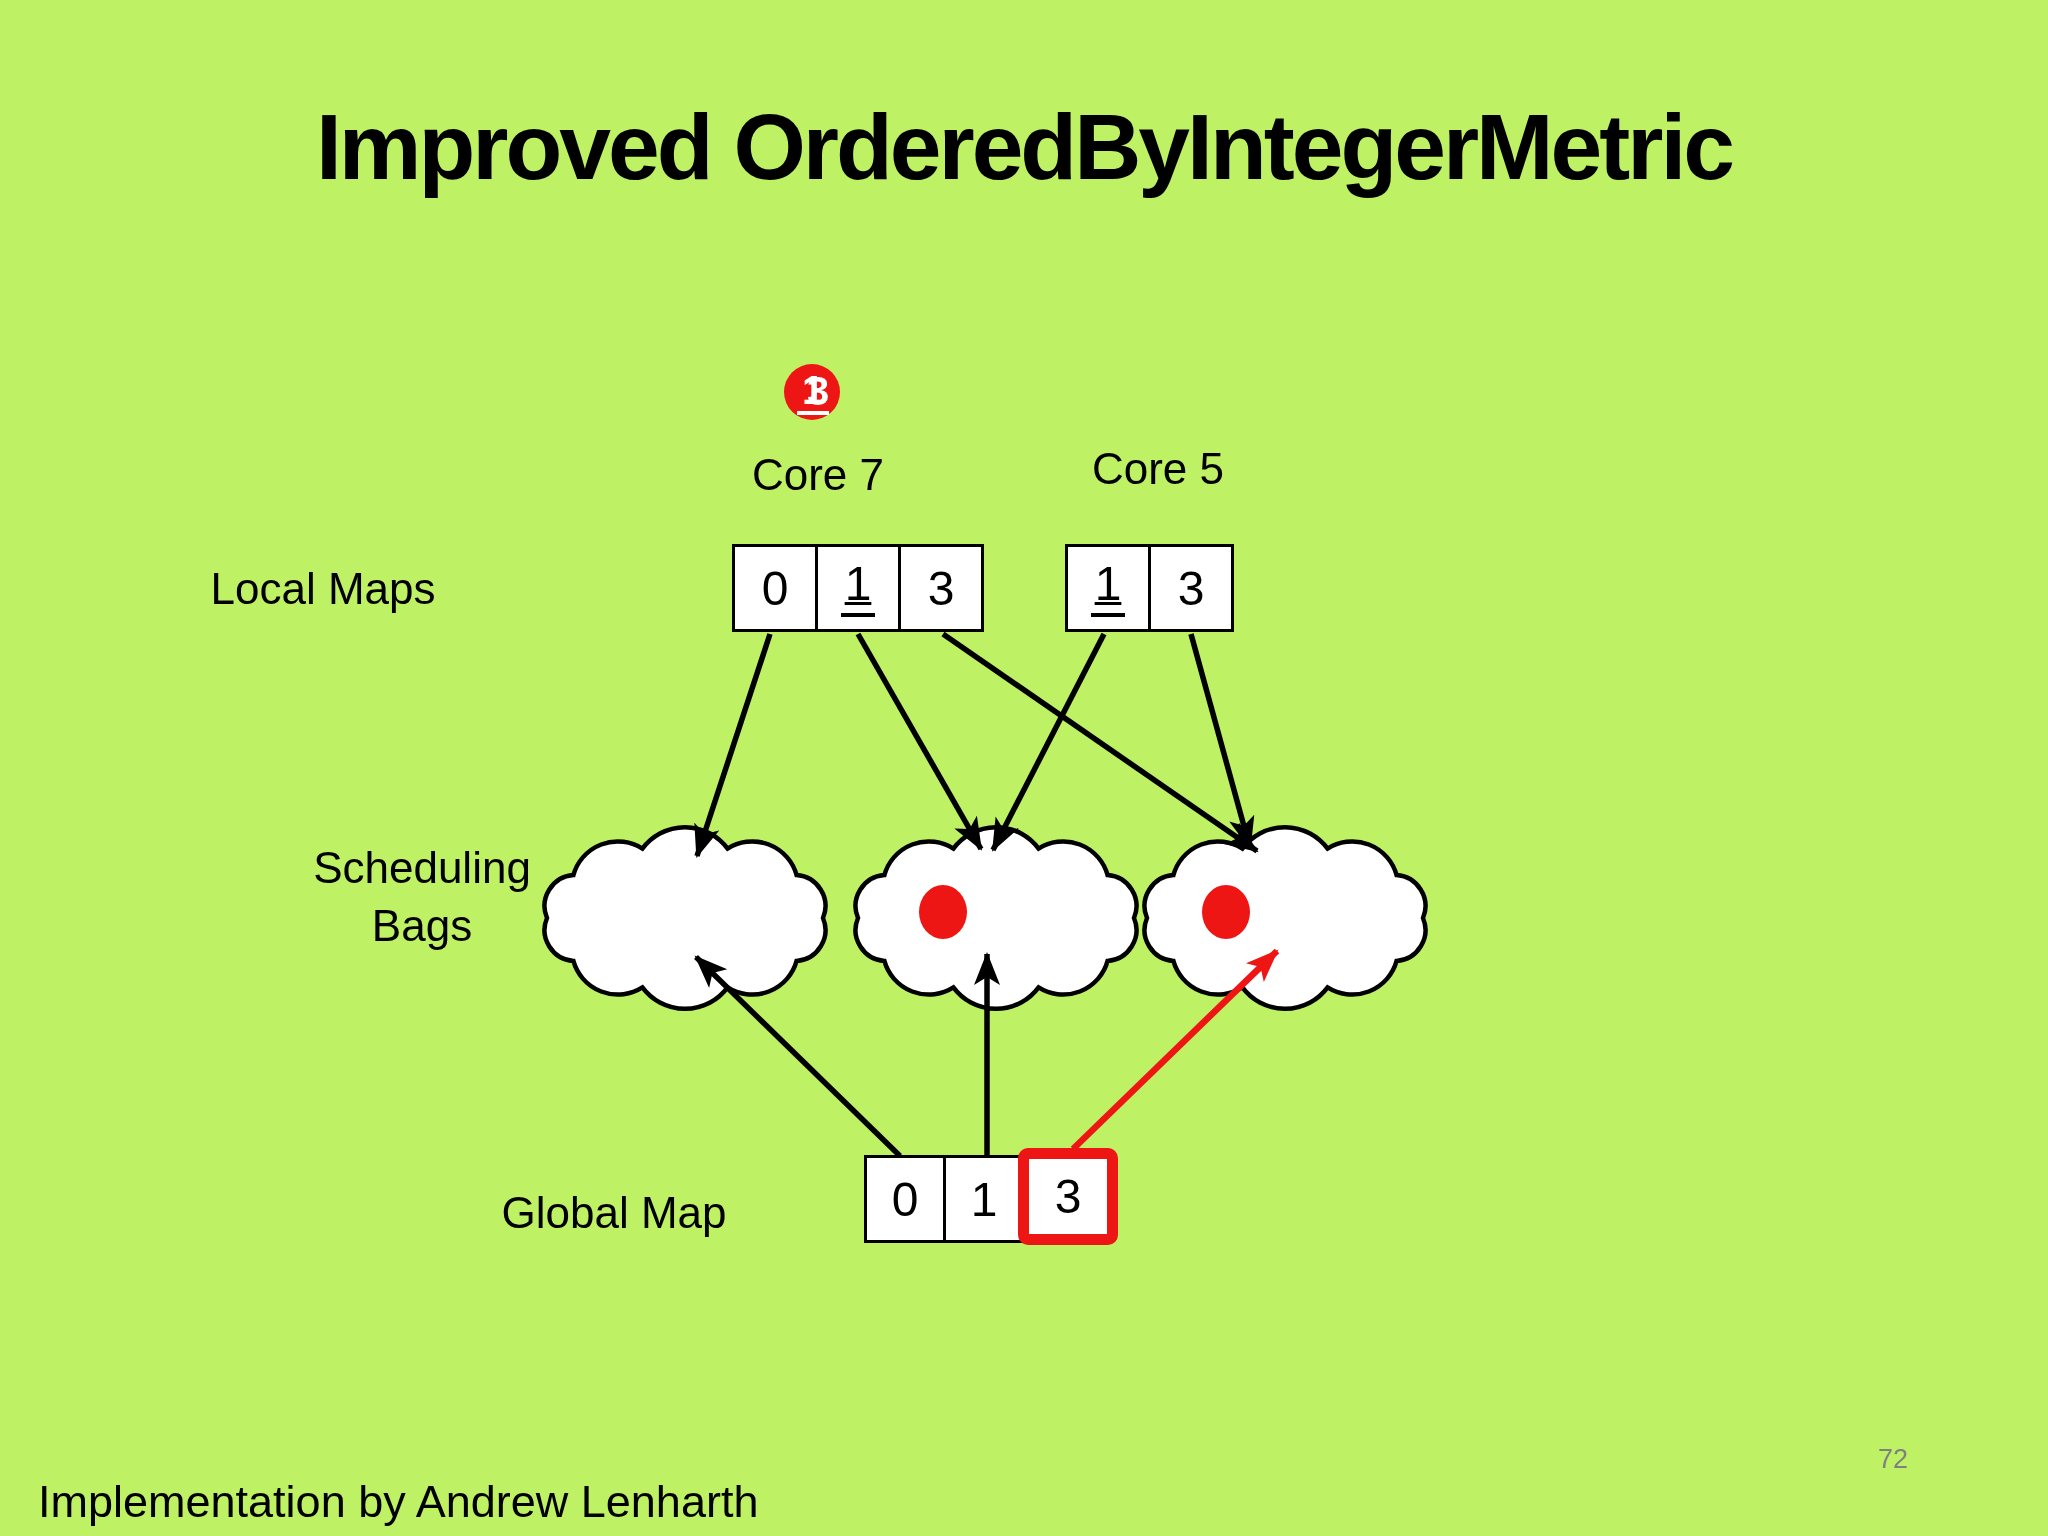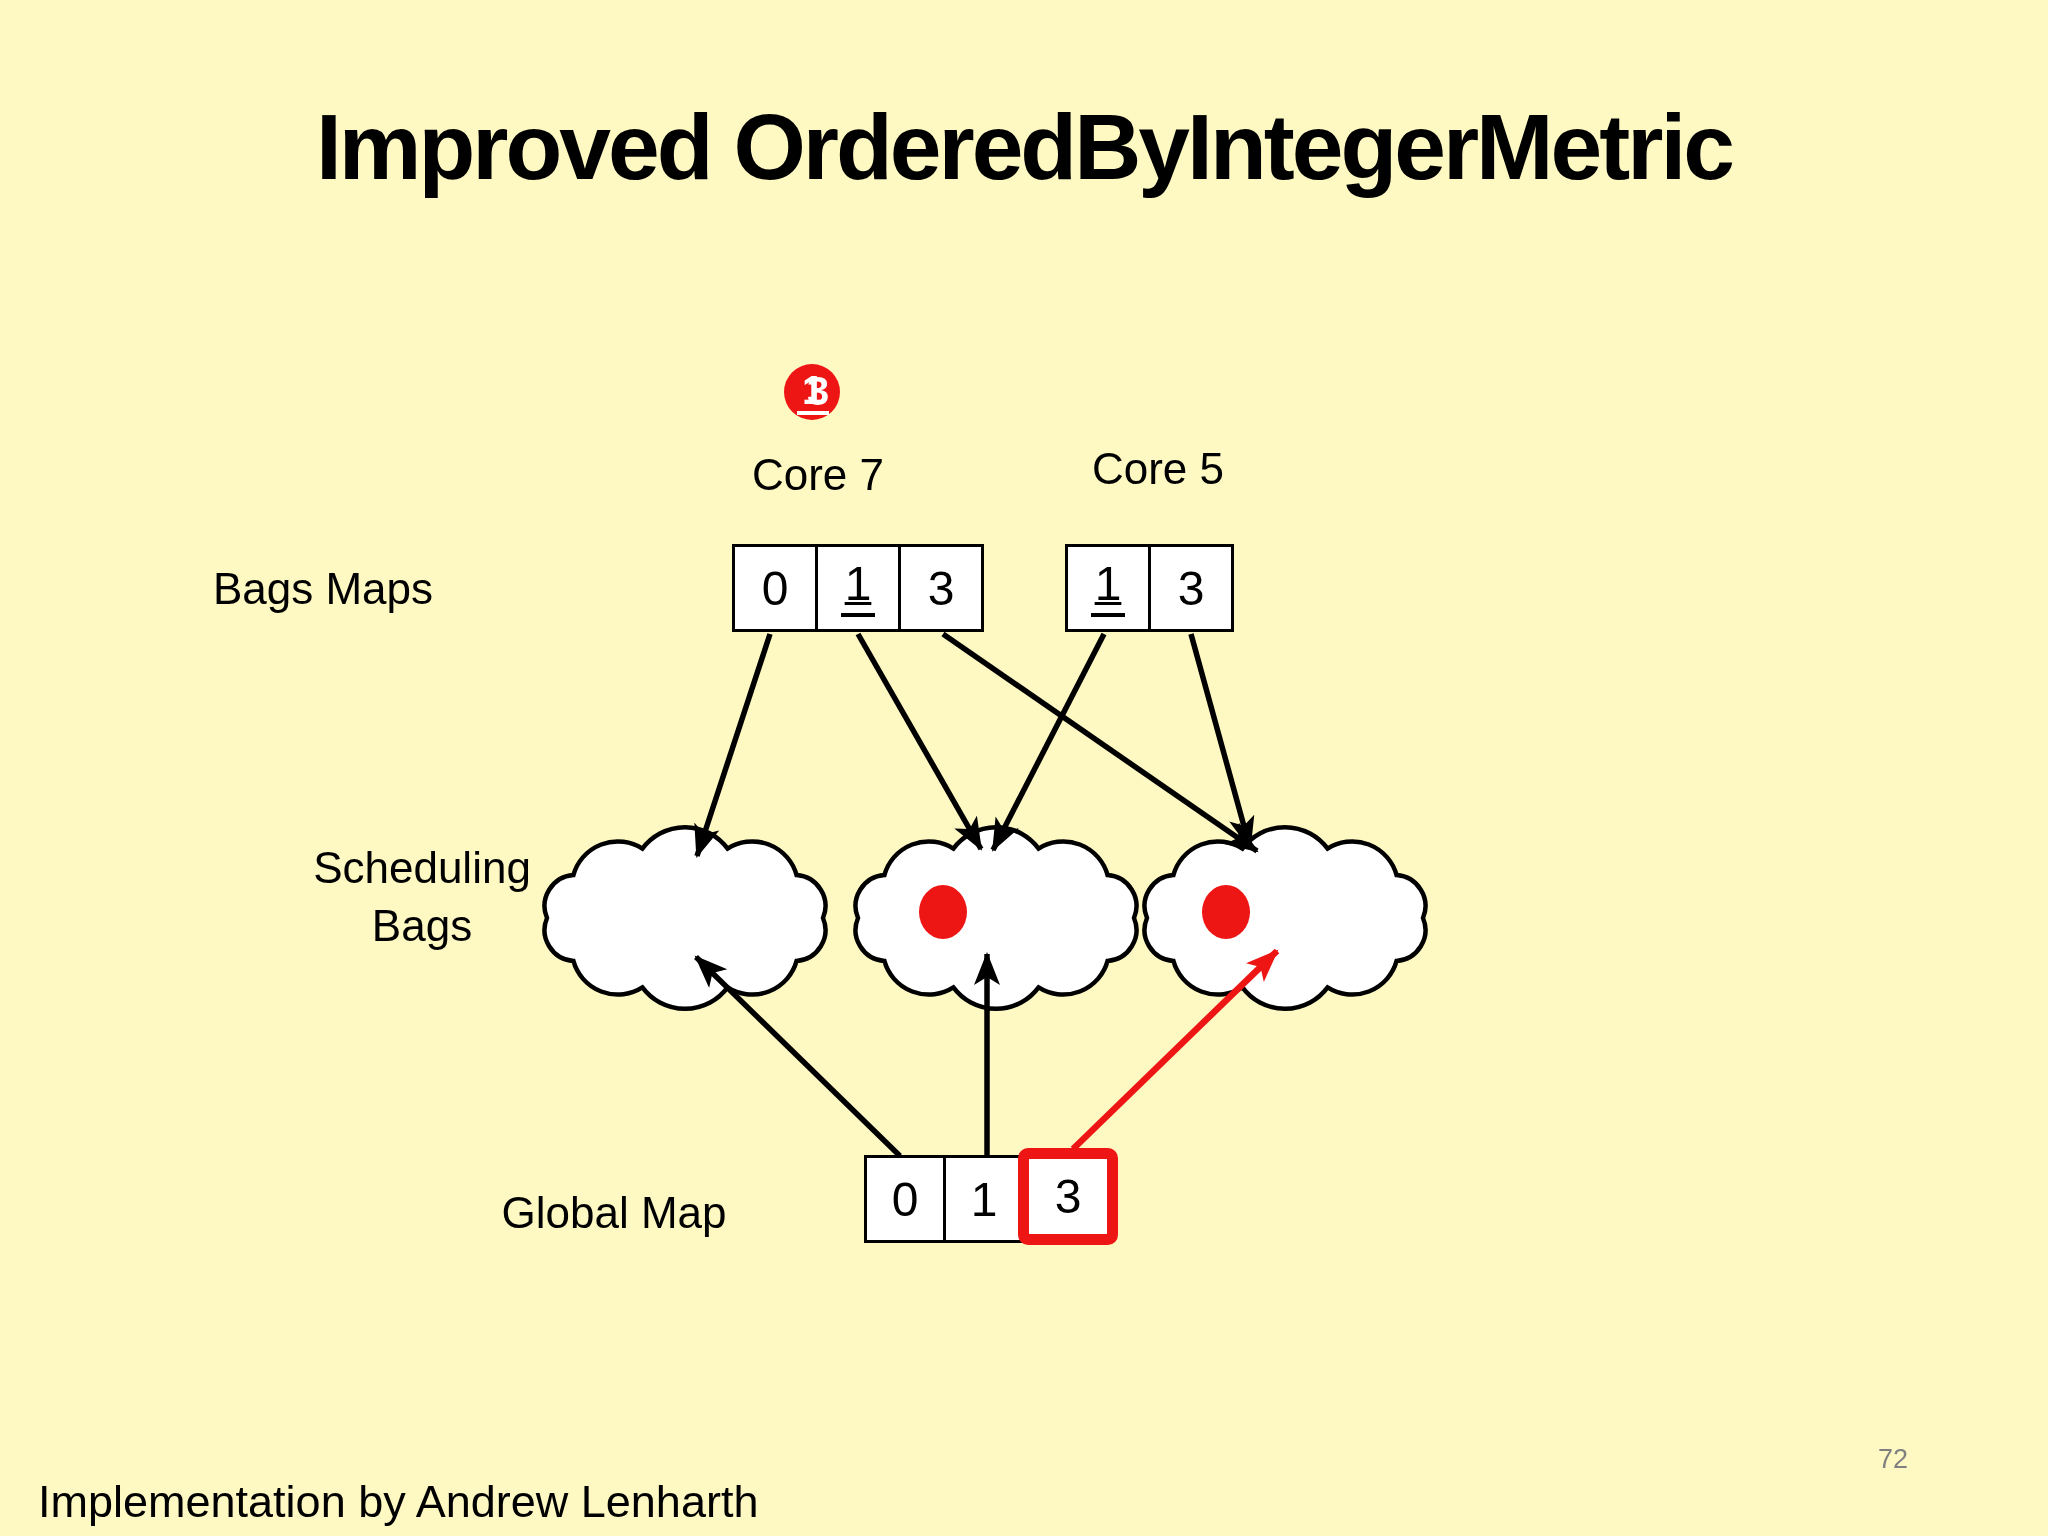--- a/index.html
+++ b/index.html
@@ -1,19 +1,19 @@
 <!DOCTYPE html>
 <html><head>
 <meta charset="utf-8">
 <style>
   html,body { margin:0; padding:0; background:#ffffff; }
   .slide {
     position: relative;
     width: 2048px; height: 1536px;
-    background: #fef9c3;
+    background: #bef264;
     font-family: "Liberation Sans", sans-serif;
     color: #000;
     overflow: hidden;
   }
   .abs { position: absolute; }
   .layer-svg { position:absolute; left:0; top:0; z-index:1; }
   .layer-ui  { z-index:2; }
 
   .title {
     left:0; right:0; top:94px;
@@ -121,21 +121,21 @@
   <div class="abs layer-ui title">Improved OrderedByIntegerMetric</div>
 
   <div class="abs layer-ui badge">
     <span class="g1">1</span>
     <span class="g2">3</span>
   </div>
 
   <div class="abs layer-ui diagram-label" style="left:718px; top:450px; width:200px;">Core 7</div>
   <div class="abs layer-ui diagram-label" style="left:1058px; top:444px; width:200px;">Core 5</div>
 
-  <div class="abs layer-ui diagram-label" style="left:173px; top:564px; width:300px;">Bags Maps</div>
+  <div class="abs layer-ui diagram-label" style="left:173px; top:564px; width:300px;">Local Maps</div>
   <div class="abs layer-ui" style="left:272px; top:843px; width:300px;">
     <div class="diagram-label">Scheduling</div>
     <div class="diagram-label" style="margin-top:8px;">Bags</div>
   </div>
   <div class="abs layer-ui diagram-label" style="left:464px; top:1166px; width:300px;margin-top:22px;">Global Map</div>
 
   <div class="abs layer-ui map-table" style="left:732px; top:544px;">
     <div class="cell">
       <span>0</span>
     </div>

